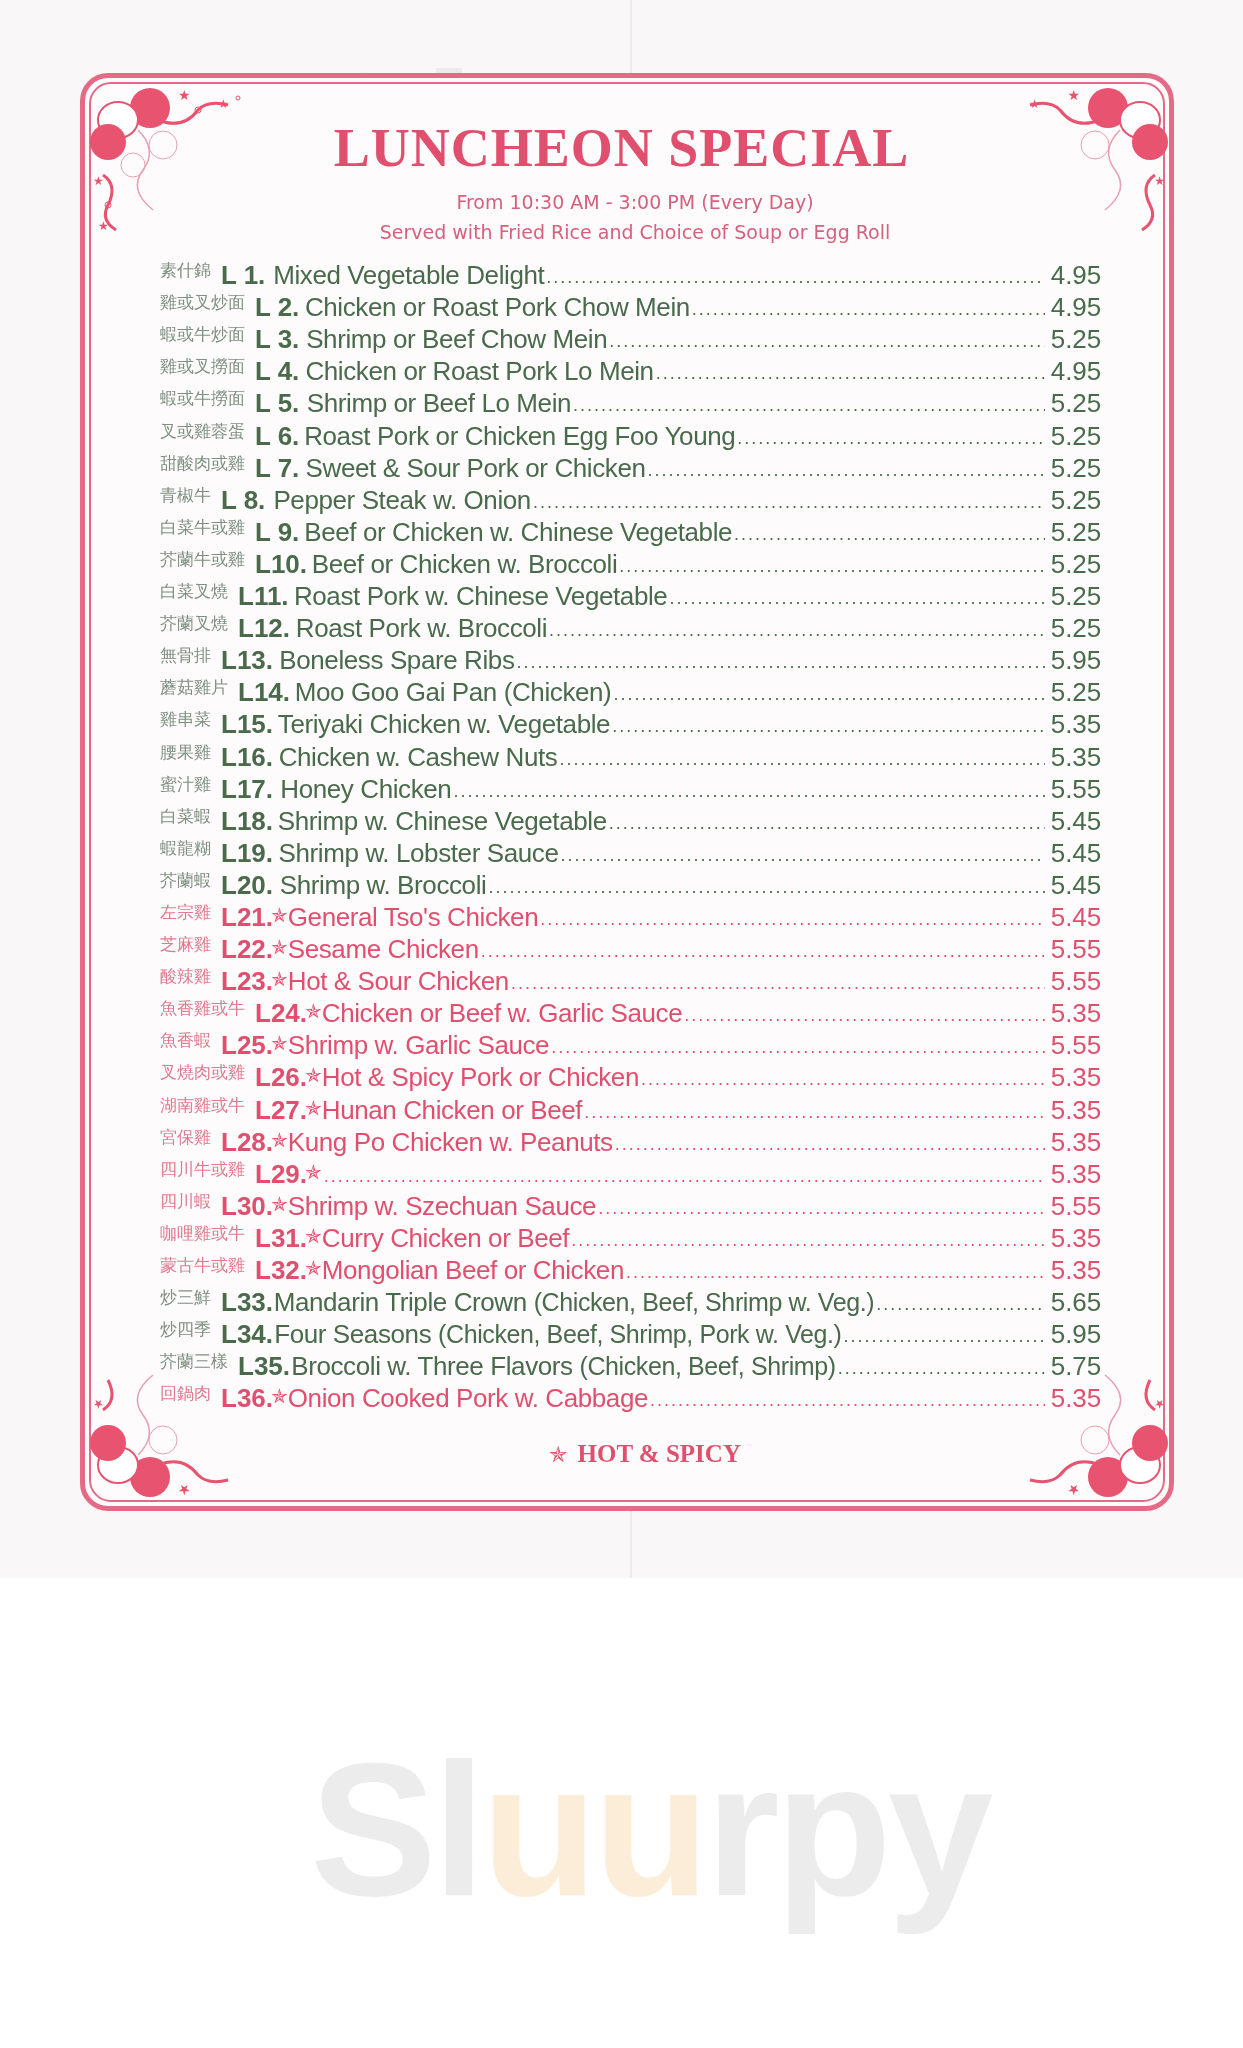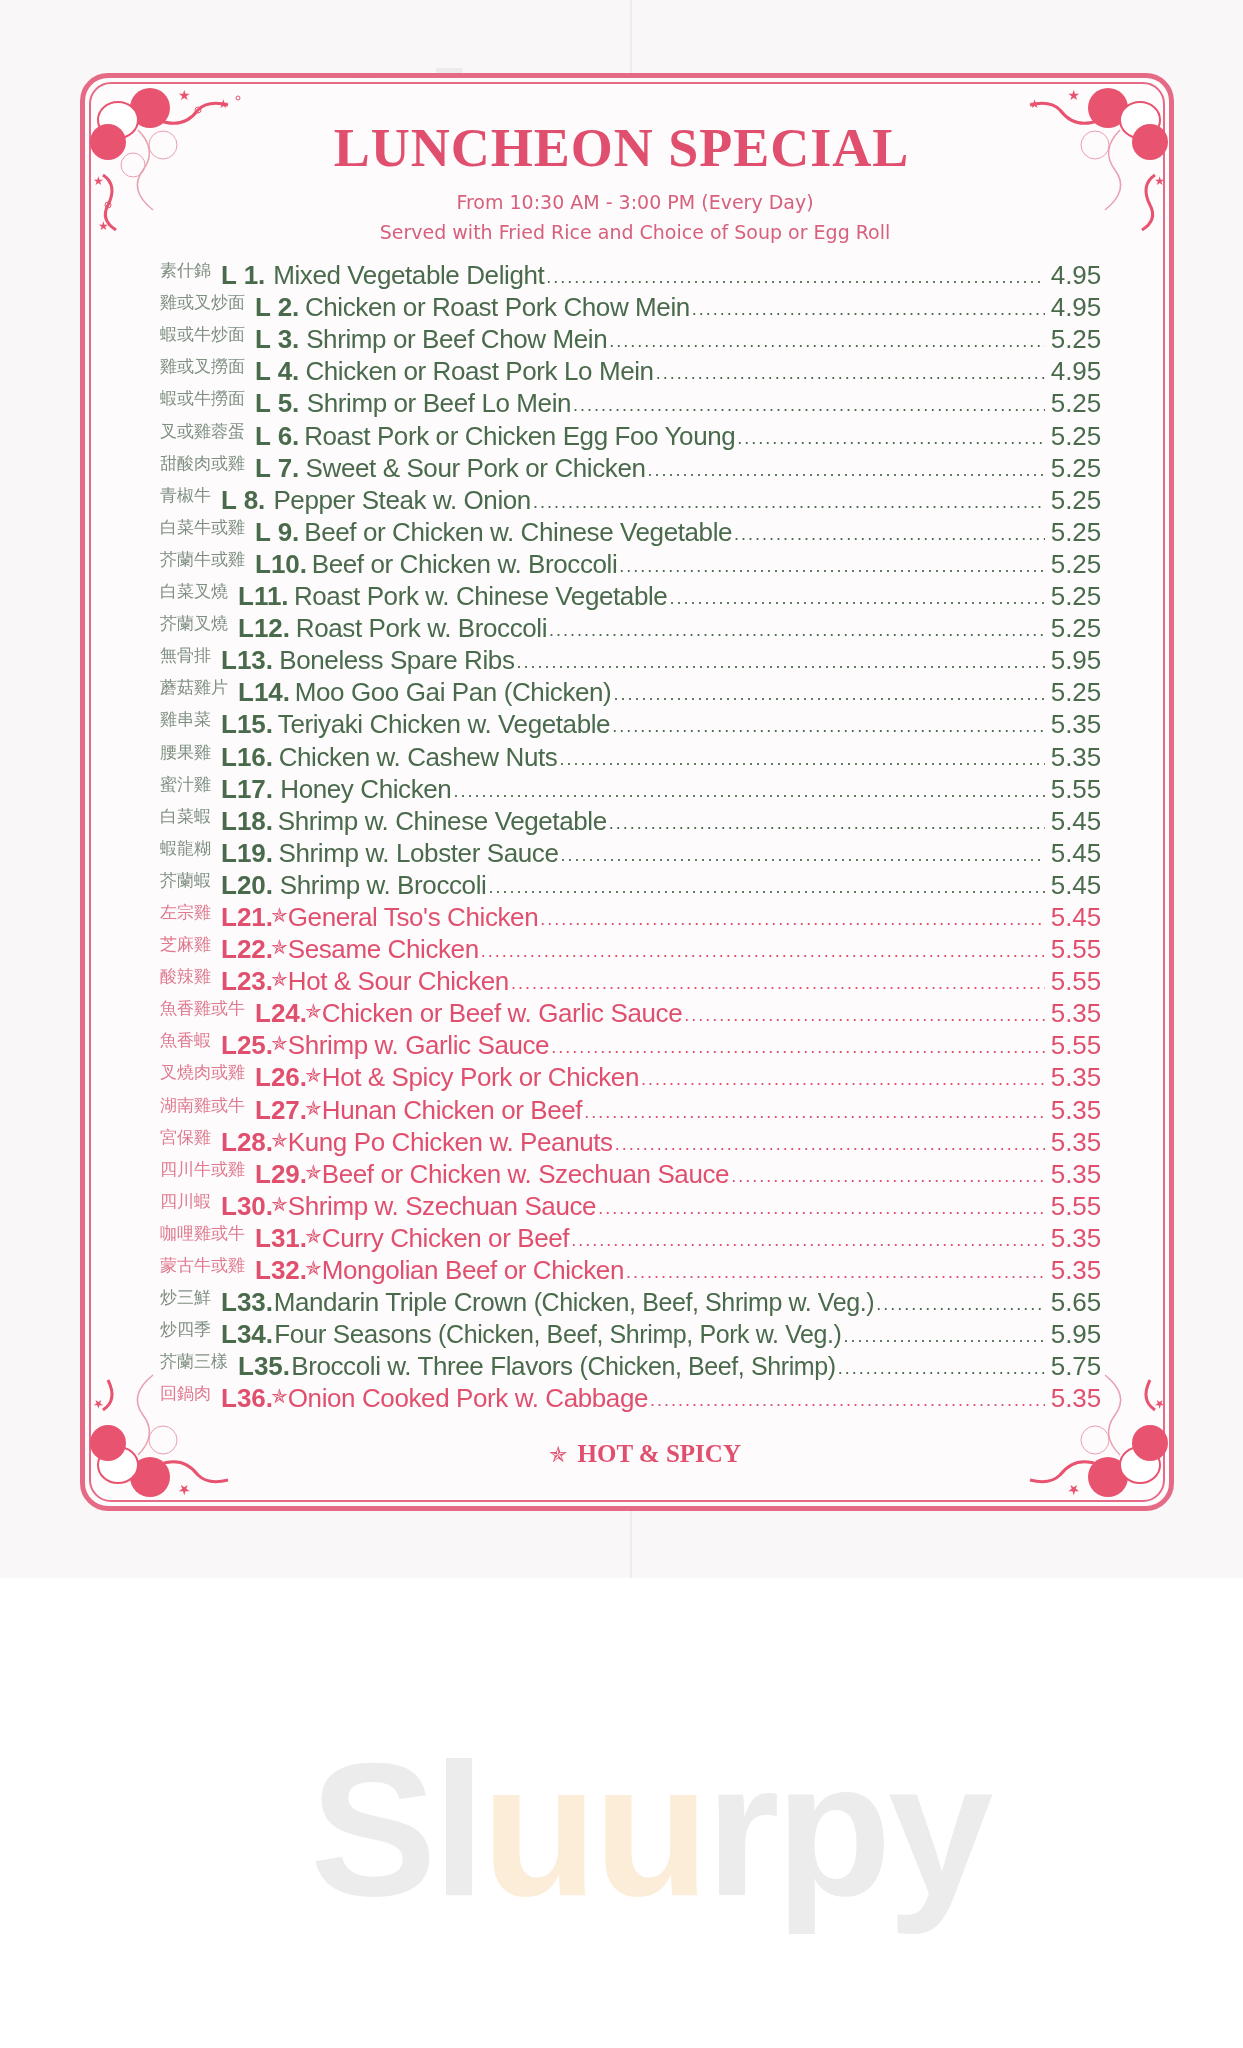--- a/index.html
+++ b/index.html
@@ -507,21 +507,20 @@
     <div class="row spicy">
       <div class="cn">
         <span>四</span>
         <span>川</span>
         <span>牛</span>
         <span>或</span>
         <span>雞</span>
       </div>
       <div class="num">L29.</div>
       <div class="star">✯</div>
-      <div class="name"><span>Beef or Chicken w. Szechuan Sauce</span></div>
       <div class="dots">........................................................................................................................................................................................................</div>
       <div class="price">5.35</div>
     </div>
     <div class="row spicy">
       <div class="cn">
         <span>四</span>
         <span>川</span>
         <span>蝦</span>
       </div>
       <div class="num">L30.</div>

